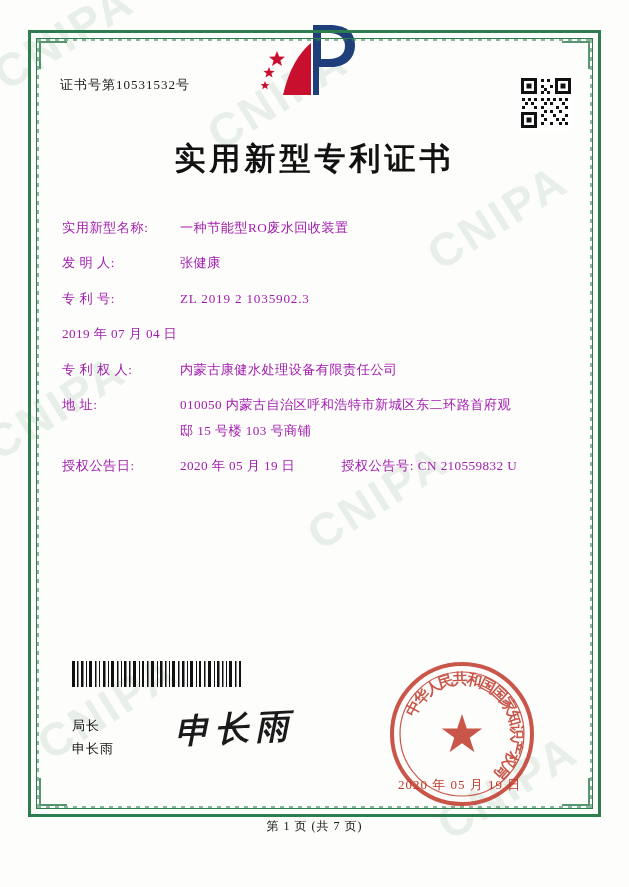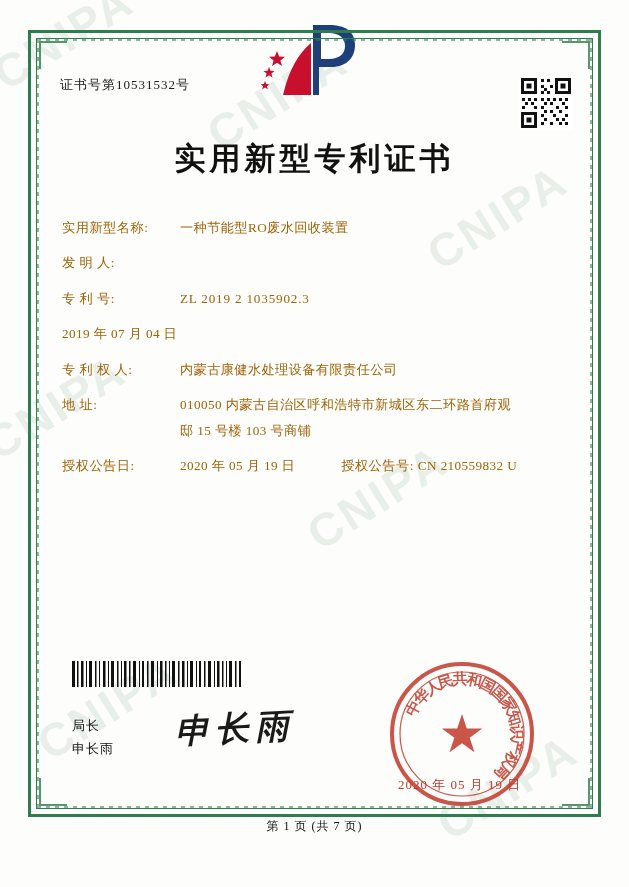--- a/index.html
+++ b/index.html
@@ -130,21 +130,21 @@
     letter-spacing: 4px;
     margin-top: 44px;
     color: #111;
     font-family: "DejaVu Serif", serif;
   }
 
   .fields {
     margin-top: 38px;
     padding-left: 12px;
     font-size: 13.2px;
-    color: #a16207;
+    color: #a21caf;
     line-height: 1.55;
   }
   .frow {
     display: flex;
     margin-bottom: 15px;
     align-items: flex-start;
   }
   .flabel {
     width: 118px;
     flex: 0 0 118px;
@@ -358,20 +358,21 @@
     <div class="cert-no">证书号第10531532号</div>
     <div class="title">实用新型专利证书</div>
 
     <div class="fields">
       <div class="frow">
         <div class="flabel">实用新型名称:</div>
         <div class="fvalue">一种节能型RO废水回收装置</div>
       </div>
       <div class="frow">
         <div class="flabel">发 明 人:</div>
+        <div class="fvalue">张健康</div>
       </div>
       <div class="frow">
         <div class="flabel">专 利 号:</div>
         <div class="fvalue mono">ZL 2019 2 1035902.3</div>
       </div>
       <div class="frow">
         <div class="fvalue">2019 年 07 月 04 日</div>
       </div>
       <div class="frow">
         <div class="flabel">专 利 权 人:</div>

